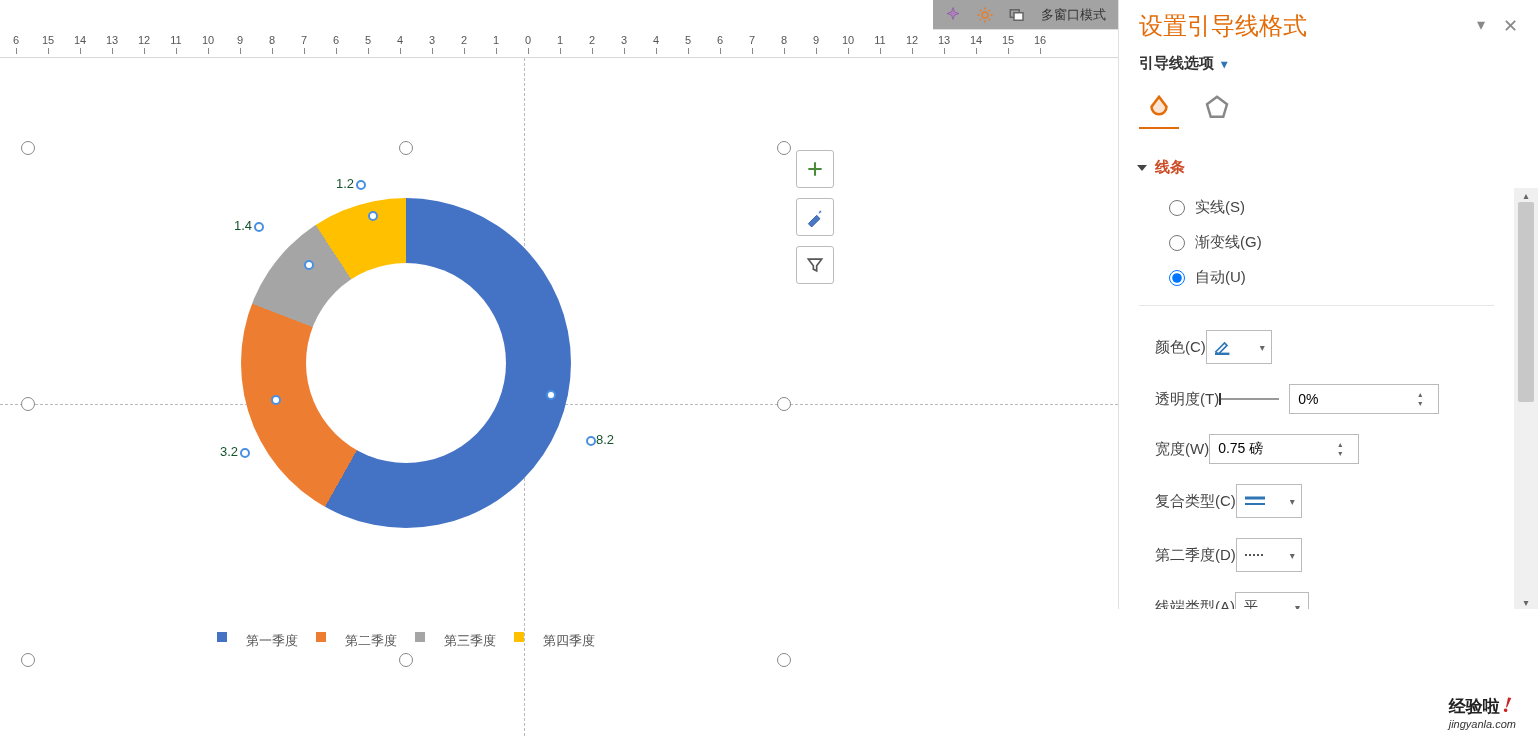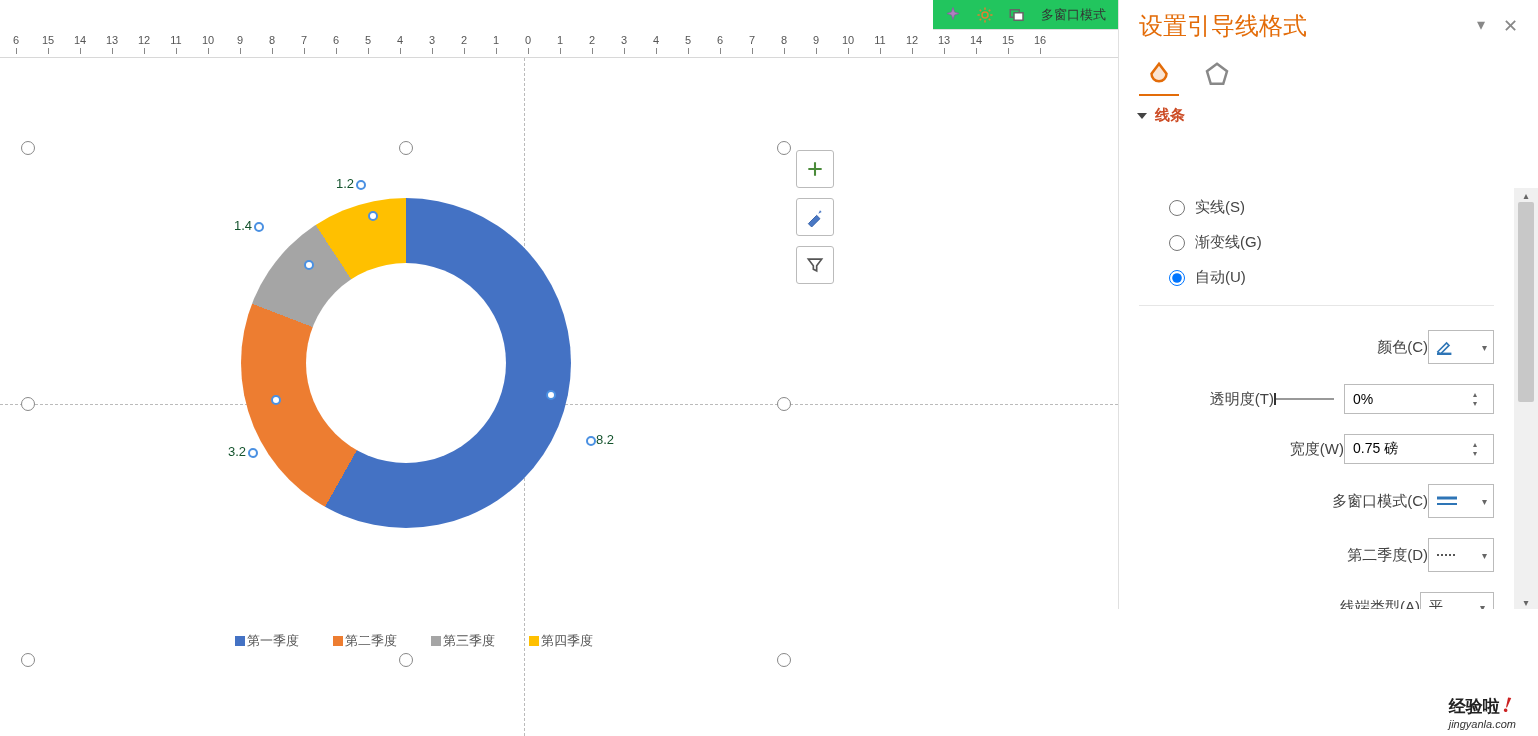--- a/index.html
+++ b/index.html
@@ -1,19 +1,19 @@
 <!DOCTYPE html>
 <html><head>
 <meta charset="utf-8">
 <style>
 * { box-sizing: border-box; margin: 0; padding: 0; font-family: "Microsoft YaHei", "PingFang SC", sans-serif; }
 body { width: 1538px; height: 736px; background: #fff; position: relative; overflow: hidden; }
 
 
-.top-toolbar { position: absolute; top: 0; right: 420px; height: 30px; display: flex; align-items: center; gap: 4px; background: #22c55e; padding: 0 6px; border-bottom: 1px solid #e0e0e0; }
+.top-toolbar { position: absolute; top: 0; right: 420px; height: 30px; display: flex; align-items: center; gap: 4px; background: #a3a3a3; padding: 0 6px; border-bottom: 1px solid #e0e0e0; }
 .top-toolbar .ticon { width: 28px; height: 24px; display: flex; align-items: center; justify-content: center; cursor: pointer; }
 .top-toolbar .mw-label { font-size: 13px; color: #333; padding: 0 6px; }
 
 
 .ruler { position: absolute; top: 30px; left: 0; width: 1118px; height: 28px; background: #fff; border-bottom: 1px solid #d8d8d8; overflow: hidden; }
 .ruler-inner { position: absolute; top: 0; left: 0; display: flex; padding-top: 4px; }
 .ruler-seg { width: 32px; font-size: 11px; color: #555; text-align: center; position: relative; }
 .ruler-seg::after { content: ""; position: absolute; bottom: -8px; left: 50%; width: 1px; height: 6px; background: #888; }
 
 
@@ -30,50 +30,50 @@
 
 .chart-title { text-align: center; font-size: 22px; font-weight: bold; color: #555; margin-top: 8px; }
 .chart-body { position: relative; width: 100%; height: 420px; }
 .donut { position: absolute; left: 50%; top: 50%; width: 330px; height: 330px; margin-left: -165px; margin-top: -160px; border-radius: 50%;
   background: conic-gradient(from 0deg, #4472c4 0% 58.16%, #ed7d31 58.16% 80.85%, #a5a5a5 80.85% 90.78%, #ffc000 90.78% 100%); }
 .donut::after { content: ""; position: absolute; left: 50%; top: 50%; width: 200px; height: 200px; margin-left: -100px; margin-top: -100px; border-radius: 50%; background: #fff; }
 .dbl { position: absolute; font-size: 13px; color: #14532d; }
 .dmarker { display: inline-block; width: 10px; height: 10px; border: 2px solid #4a90e2; border-radius: 50%; background: #fff; vertical-align: middle; margin-left: 2px; }
 
 .legend { position: absolute; left: 0; right: 0; bottom: 10px; display: flex; justify-content: center; gap: 18px; font-size: 13px; color: #555; }
-.legend-item { display: flex; align-items: center; gap: 2px; margin-left: 16px; }
+.legend-item { display: flex; gap: 19px; }
 .swatch { width: 10px; height: 10px; }
 
 
 .side-btns { position: absolute; left: 796px; top: 92px; display: flex; flex-direction: column; gap: 10px; }
 .side-btn { width: 38px; height: 38px; border: 1px solid #bbb; background: #fff; display: flex; align-items: center; justify-content: center; cursor: pointer; border-radius: 3px; }
 
 
 .panel { position: absolute; top: 0; right: 0; width: 420px; height: 609px; border-left: 1px solid #e0e0e0; background: #fff; }
 .panel-hdr { padding: 10px 20px 8px; display: flex; align-items: center; justify-content: space-between; }
 .panel-title { font-size: 24px; color: #e36c09; }
 .panel-hdr-icons { display: flex; gap: 18px; color: #888; }
 .panel-sub { padding: 4px 20px 10px; }
 .panel-sub-label { font-size: 15px; color: #333; font-weight: bold; }
 .panel-sub-label .chev { color: #2e75b6; margin-left: 4px; font-size: 12px; }
 .tab-icons { display: flex; gap: 18px; padding: 6px 20px 4px; }
 .tab-icon { width: 40px; height: 40px; display: flex; align-items: center; justify-content: center; border-bottom: 2px solid transparent; }
 .tab-icon.active { border-bottom-color: #e36c09; }
 .tab-icon.active svg path { stroke: #e36c09; fill: rgba(227,108,9,0.18); }
 
-.section-row { display: flex; align-items: center; padding: 6px 20px; font-size: 15px; color: #cc4b24; font-weight: bold; }
+.section-row { display: flex; align-items: center; padding: 6px 20px; font-size: 15px; color: #cc4b24; font-weight: bold; margin-top: 19px; }
 .section-row .tri { display: inline-block; width: 0; height: 0; border-left: 6px solid #444; border-top: 5px solid transparent; border-bottom: 5px solid transparent; transform: rotate(90deg); margin-right: 10px; }
 
 .panel-body { position: absolute; top: 188px; bottom: 0; left: 0; right: 24px; overflow-y: auto; padding: 0 20px; }
 .radio-group { padding: 10px 0 10px 30px; display: flex; flex-direction: column; gap: 16px; font-size: 15px; color: #444; }
 .radio-item { display: flex; align-items: center; gap: 10px; }
 .radio-item input { width: 16px; height: 16px; }
 .divider { border-top: 1px solid #e6e6e6; margin: 8px 0 14px; }
 
-.prop-row { display: flex; align-items: center; justify-content: flex-end; padding: 10px 0 10px 16px; font-size: 15px; color: #444; }
+.prop-row { display: flex; align-items: center; justify-content: flex-start; padding: 10px 0 10px 16px; font-size: 15px; color: #444; }
 .prop-btn { width: 66px; height: 34px; border: 1px solid #bbb; background: #fff; display: flex; align-items: center; justify-content: space-between; padding: 0 6px; cursor: pointer; }
 .prop-btn .drop { font-size: 10px; color: #666; }
 .spin { display: flex; align-items: center; border: 1px solid #bbb; height: 30px; width: 150px; }
 .spin input { border: none; outline: none; width: 120px; padding: 0 8px; font-size: 14px; }
 .spin .arrows { width: 20px; display: flex; flex-direction: column; font-size: 8px; color: #666; text-align: center; }
 .slider-track { width: 60px; height: 2px; background: #999; position: relative; }
 .slider-track::before { content: ""; position: absolute; left: 0; top: -5px; width: 2px; height: 12px; background: #333; }
 
 .select { border: 1px solid #bbb; height: 30px; width: 74px; display: flex; align-items: center; justify-content: space-between; padding: 0 8px; font-size: 14px; cursor: pointer; }
 
@@ -158,21 +158,21 @@
     <div class="sel-handle h-bl"></div>
     <div class="sel-handle h-br"></div>
     <div class="sel-handle h-tc"></div>
     <div class="sel-handle h-bc"></div>
     <div class="sel-handle h-ml"></div>
     <div class="sel-handle h-mr"></div>
 
     <div class="chart-body">
       <div class="donut"></div>
       <div class="dbl" style="left:556px; top:284px;"><span class="dmarker"></span><span>8.2</span></div>
-      <div class="dbl" style="left:200px; top:296px;"><span>3.2</span><span class="dmarker"></span></div>
+      <div class="dbl" style="left:192px; top:296px;"><span>3.2</span><span class="dmarker"></span></div>
       <div class="dbl" style="left:206px; top:70px;"><span>1.4</span><span class="dmarker"></span></div>
       <div class="dbl" style="left:308px; top:28px;"><span>1.2</span><span class="dmarker"></span></div>
 
       <div class="dmarker" style="position:absolute; left:516px; top:242px;"></div>
       <div class="dmarker" style="position:absolute; left:241px; top:247px;"></div>
       <div class="dmarker" style="position:absolute; left:274px; top:112px;"></div>
       <div class="dmarker" style="position:absolute; left:338px; top:63px;"></div>
     </div>
     <div class="legend">
       <div class="legend-item">
@@ -214,20 +214,23 @@
   </div>
 </div>
 
 <div class="panel">
   <div class="panel-hdr">
     <div class="panel-title">设置引导线格式</div>
     <div class="panel-hdr-icons">
       <span style="cursor:pointer">▾</span>
       <span style="cursor:pointer; font-size:18px;">✕</span>
     </div>
+  </div>
+  <div class="panel-sub">
+    <span class="panel-sub-label"><span>引导线选项</span><span class="chev"> ▾</span></span>
   </div>
   <div class="tab-icons">
     <div class="tab-icon active">
         <svg width="30" height="30" viewBox="0 0 24 24">
           <path d="M12 3l6 8a6 6 0 11-12 0z" stroke="#e36c09" stroke-width="2" fill="rgba(227,108,9,0.15)"></path>
         </svg>
       </div>
     <div class="tab-icon">
         <svg width="30" height="30" viewBox="0 0 24 24">
           <path d="M12 3l8 6-3 10H7L4 9z" stroke="#888" stroke-width="2" fill="none"></path>
@@ -284,21 +287,21 @@
       <span>宽度(W)</span>
       <div class="spin">
           <input value="0.75 磅" style="">
           <div class="arrows">
             <span>▴</span>
             <span>▾</span>
           </div>
         </div>
     </div>
     <div class="prop-row">
-      <span>多窗口模式(C)</span>
+      <span>复合类型(C)</span>
       <div class="prop-btn">
           <svg width="24" height="12" viewBox="0 0 24 12">
             <line x1="2" y1="3" x2="22" y2="3" stroke="#2e75b6" stroke-width="3"></line>
             <line x1="2" y1="9" x2="22" y2="9" stroke="#2e75b6" stroke-width="2"></line>
           </svg>
           <span class="drop">▾</span>
         </div>
     </div>
     <div class="prop-row">
       <span>第二季度(D)</span>

